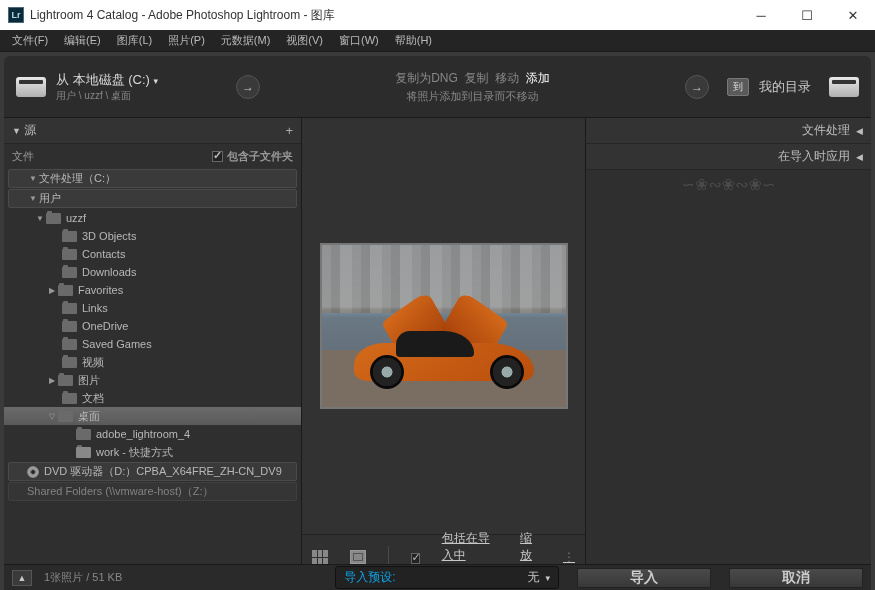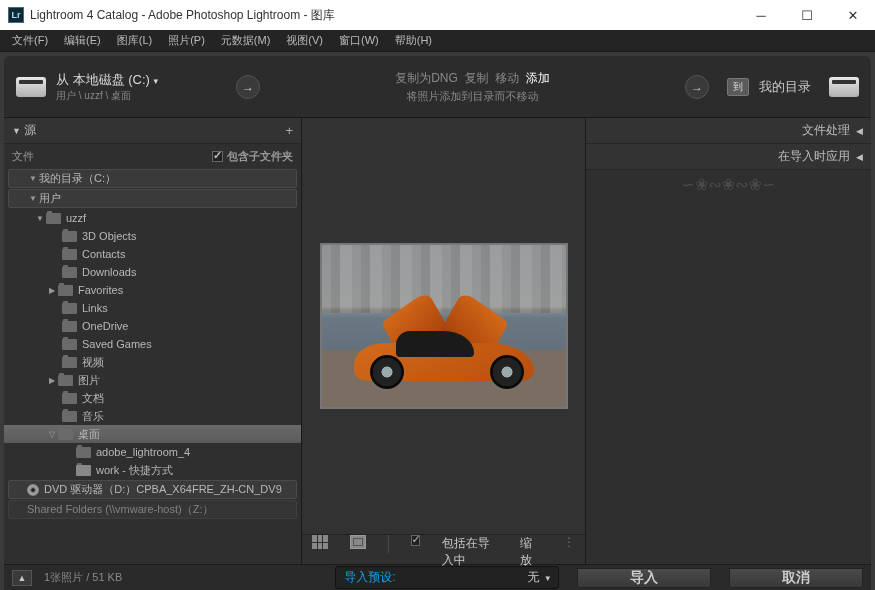--- a/index.html
+++ b/index.html
@@ -61,21 +61,21 @@
 .thumb .bldg { position:absolute; top:0; left:0; right:0; height:42%; background: repeating-linear-gradient(90deg,#8a7a6a 0 9px,#7a6a5a 9px 18px,#9a8a7a 18px 30px); opacity:.6;}
 .thumb .road { position:absolute; bottom:0; left:0; right:0; height:35%; background:#7a6e62;}
 .thumb .car { position:absolute; left:18px; bottom:16px; width:210px; height:76px; }
 .thumb .body { position:absolute; left:14px; bottom:10px; width:180px; height:38px; background: linear-gradient(150deg,#d46a1a,#b84e0c); border-radius: 30px 44px 12px 14px / 22px 28px 10px 10px; }
 .thumb .cabin { position:absolute; left:56px; bottom:34px; width:78px; height:26px; background:#1a1a1a; border-radius: 14px 30px 4px 4px/14px 22px 4px 4px;}
 .thumb .wheel { position:absolute; bottom:2px; width:34px; height:34px; border-radius:50%; background: radial-gradient(circle,#9aa 0 22%,#222 24% 58%,#0a0a0a 60%);}
 .thumb .w1 { left:30px;} .thumb .w2 { left:150px;}
 .thumb .door1 { position:absolute; left:52px; bottom:38px; width:46px; height:54px; background: linear-gradient(160deg,#d46a1a,#a8420a); transform: skew(-22deg) rotate(-44deg); border-radius: 6px 12px 4px 4px;}
 .thumb .door2 { position:absolute; left:112px; bottom:38px; width:46px; height:54px; background: linear-gradient(200deg,#d46a1a,#a8420a); transform: skew(22deg) rotate(44deg); border-radius: 12px 6px 4px 4px;}
 
-.midbar { height: 30px; background: #303030; border-top: 1px solid #222; display: flex; align-items: flex-start; padding: 0 10px; gap: 22px; }
+.midbar { height: 30px; background: #303030; border-top: 1px solid #222; display: flex; align-items: flex-end; padding: 0 10px; gap: 22px; text-decoration: underline; }
 .grid-icon { width: 20px; height: 14px; display: grid; grid-template-columns: repeat(3,1fr); grid-template-rows: repeat(2,1fr); gap: 1px; }
 .grid-icon span { background: #888; }
 .single-icon { width: 20px; height: 14px; border: 1px solid #999; background: #3a3a3a; position: relative;}
 .single-icon.sel { background:#888;}
 .single-icon::after{content:"";position:absolute;inset:2px;border:1px solid #555;}
 .midbar .sep { width:1px; height:18px; background:#4a4a4a;}
 
 .footer { height: 26px; background: #2a2a2a; border-top: 1px solid #1a1a1a; display: flex; align-items: center; padding: 0 8px; margin: 0 4px 4px 4px; gap: 12px; }
 .footer .upbtn { width: 20px; height: 16px; background: #3a3a3a; border: 1px solid #555; display:flex; align-items:center; justify-content:center; font-size:9px;}
 .footer .status { color: #888; font-size: 11px; }
@@ -138,21 +138,21 @@
     <div class="subhdr">
       <span>文件</span>
       <span class="chk">
         <span class="chkbox on"></span>
         <span>包含子文件夹</span>
       </span>
     </div>
     <div class="tree">
       <div class="tree-row bar pad1">
           <span class="tri2">▼</span>
-          <span>我的目录（C:）</span>
+          <span>文件处理（C:）</span>
         </div>
       <div class="tree-row bar pad1">
           <span class="tri2">▼</span>
           <span>用户</span>
         </div>
       <div class="tree-row pad2">
           <span class="tri2">▼</span>
           <span class="fico"></span>
           <span>uzzf</span>
         </div>
@@ -190,24 +190,20 @@
           <span>视频</span>
         </div>
       <div class="tree-row pad3">
           <span class="tri2">▶</span>
           <span class="fico"></span>
           <span>图片</span>
         </div>
       <div class="tree-row pad4">
           <span class="fico"></span>
           <span>文档</span>
-        </div>
-      <div class="tree-row pad4">
-          <span class="fico"></span>
-          <span>音乐</span>
         </div>
       <div class="tree-row selected-full pad3">
           <span class="tri2">▽</span>
           <span class="fico"></span>
           <span>桌面</span>
         </div>
       <div class="tree-row pad5">
           <span class="fico"></span>
           <span>adobe_lightroom_4</span>
         </div>

